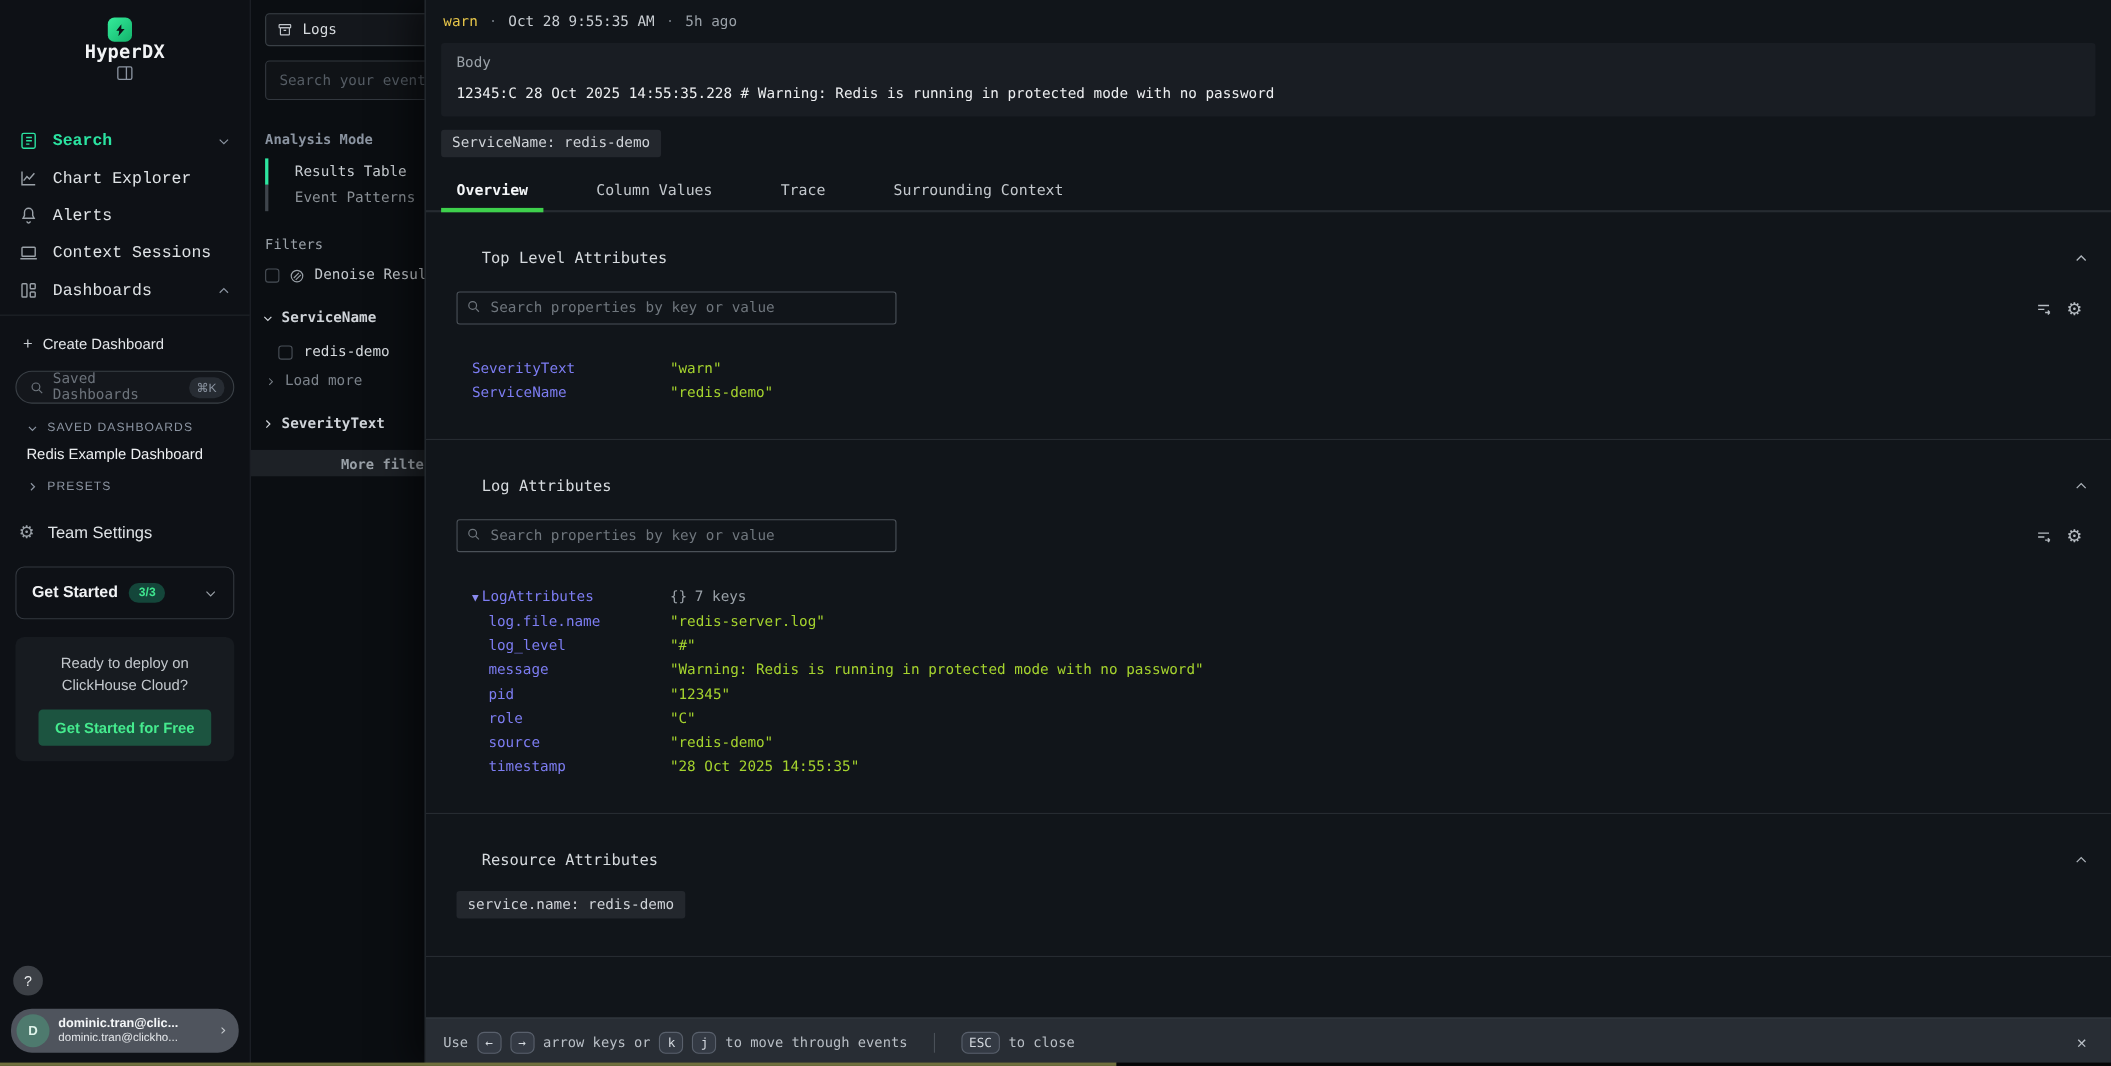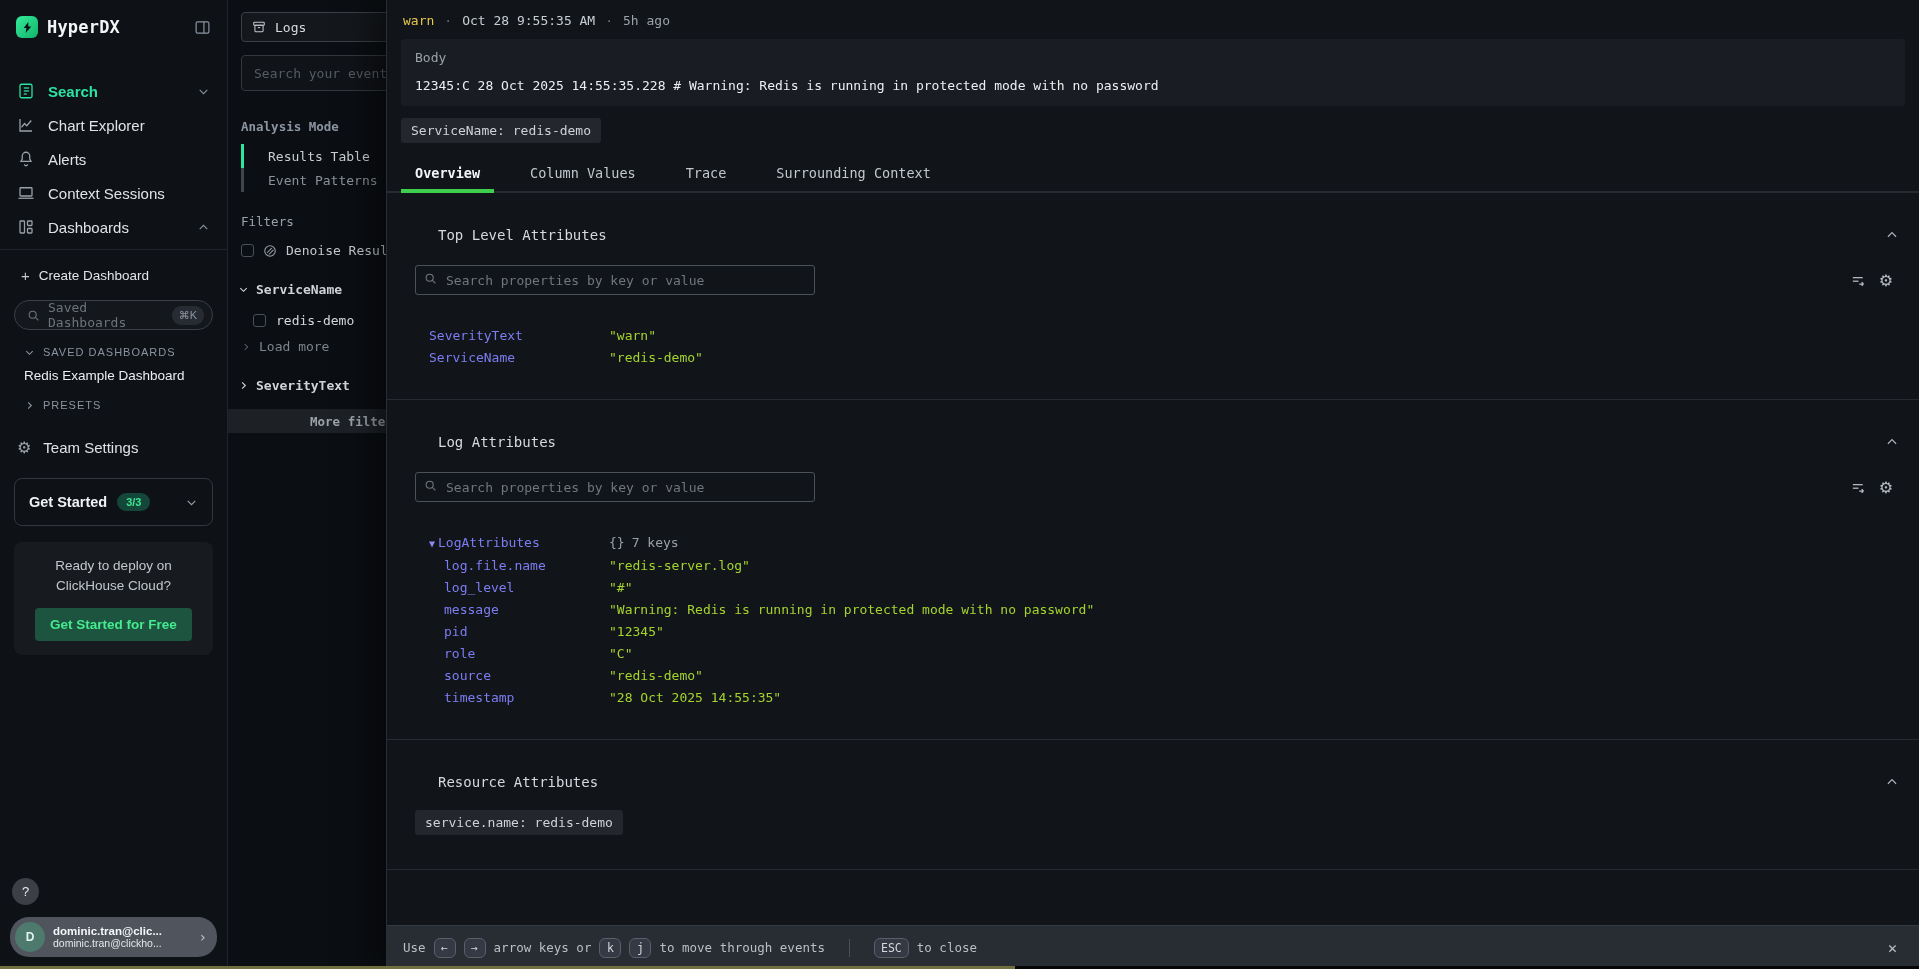--- a/index.html
+++ b/index.html
@@ -2,25 +2,25 @@
 <html><head>
 <meta charset="utf-8">
 <style>
   * { margin:0; padding:0; box-sizing:border-box; }
   html,body { width:1919px; height:969px; overflow:hidden; }
   body { background:#0b0d10; font-family:"DejaVu Sans Mono","Liberation Mono",monospace; color:#dfe3e6; position:relative; }
   svg { display:block; }
 
   
   .sidebar { position:absolute; left:0; top:0; bottom:0; width:228px; background:#0e1116; border-right:1px solid #20242a; display:flex; flex-direction:column; z-index:3; }
-  .side-top { display:flex; align-items:center; padding:16px 16px 8px 16px; font-family:"Liberation Sans","DejaVu Sans",sans-serif; }
+  .side-top { display:flex; align-items:center; padding:16px 16px 8px 16px; font-family:"Liberation Sans","DejaVu Sans",sans-serif;flex-direction:column; }
   .logo-mark { width:22px; height:22px; border-radius:6px; background:linear-gradient(135deg,#35ec9b,#12b36b); display:flex; align-items:center; justify-content:center; margin-right:9px; }
   .logo-text { font-weight:bold; font-size:17px; color:#f2f4f6; letter-spacing:.2px; flex:1; font-family:"DejaVu Sans Mono","Liberation Mono",monospace; }
   .panel-toggle { color:#8b94a1; cursor:pointer; }
-  .nav { margin-top:28px; font-family:Liberation Sans, sans-serif; }
+  .nav { margin-top:28px; font-family:Liberation Mono, monospace; }
   .nav-item { display:flex; align-items:center; height:34px; padding:0 17px; font-size:15px; color:#dfe3e6; cursor:pointer; }
   .nav-item .nav-icon { width:18px; margin-right:13px; color:#9aa1a8; }
   .nav-item.active { color:#2be3a1; font-weight:bold; }
   .nav-item.active .nav-icon { color:#2be3a1; }
   .nav-item .nav-chevron { margin-left:auto; color:#8b94a1; }
   .nav-divider { border-bottom:1px solid #20242a; margin-top:5px; }
   .create-dash { display:flex; align-items:center; gap:9px; padding:17px 17px 6px 21px; font-family:"Liberation Sans","DejaVu Sans",sans-serif; font-size:13.5px; color:#e2e5e8; cursor:pointer; }
   .plus-glyph { color:#c6cbd1; font-size:15px; }
   .saved-search { margin:10px 14px 0 14px; height:30px; border:1px solid #3a4046; border-radius:15px; display:flex; align-items:center; padding:0 8px 0 12px; color:#6c737b; cursor:pointer; background:#14171c; }
   .saved-search .ss-text { flex:1; font-size:13px; margin-left:8px; color:#6c737b; }
@@ -65,21 +65,21 @@
   .drawer { position:absolute; left:386px; top:0; bottom:0; right:0; background:#11151a; border-left:1px solid #2a2f36; box-shadow:-12px 0 30px rgba(0,0,0,.5); z-index:5; display:flex; flex-direction:column; }
   .dw-header { display:flex; align-items:center; gap:10px; padding:13px 16px 9px 16px; font-size:13px; }
   .sev-warn { color:#e7c64a; }
   .dw-dot { color:#6c737b; }
   .dw-ts { color:#c9ced3; }
   .dw-rel { color:#9aa1a8; }
   .body-box { margin:2px 14px 0 14px; background:#191d23; border-radius:3px; padding:11px 14px 13px 14px; }
   .body-label { color:#9aa1a8; font-size:13px; }
   .body-text { margin-top:13px; color:#eceef0; font-size:13px; white-space:nowrap; overflow:hidden; }
   .chip { display:inline-block; background:#23272d; border-radius:3px; color:#cfd3d8; font-size:13px; padding:5px 10px; margin:12px 0 0 14px; cursor:pointer; }
-  .tabs { display:flex; margin-top:14px; border-bottom:2px solid #262b31; padding-left:14px; }
+  .tabs { display:flex; margin-top:14px; border-bottom:2px solid #262b31; padding-left:14px;gap:12px; }
   .tab { font-size:13.5px; color:#c3c8cd; padding:8px 14px 10px 14px; margin-right:22px; cursor:pointer; position:relative; white-space:nowrap; }
   .tab.active { color:#f4f6f8; font-weight:bold; }
   .tab.active::after { content:""; position:absolute; left:0; right:0; bottom:-2px; height:4px; background:#3ed04c; }
   .dw-scroll { flex:1; overflow:hidden; }
   .section { padding:0 20px 0 28px; border-bottom:1px solid #262b31; position:relative; }
   .sec-head { display:flex; align-items:center; justify-content:space-between; padding-top:34px; }
   .sec-title { font-size:14px; color:#d6dade;margin-left:23px; }
   .sec-chev { color:#aeb4bb; cursor:pointer; }
   .sec-search-row { display:flex; align-items:center; margin-top:22px; }
   .prop-search { width:400px; height:30px; border:1px solid #4b5158; border-radius:3px; background:transparent; color:#aeb4bb; font-family:inherit; font-size:13px; padding:0 10px 0 30px; outline:none; }

